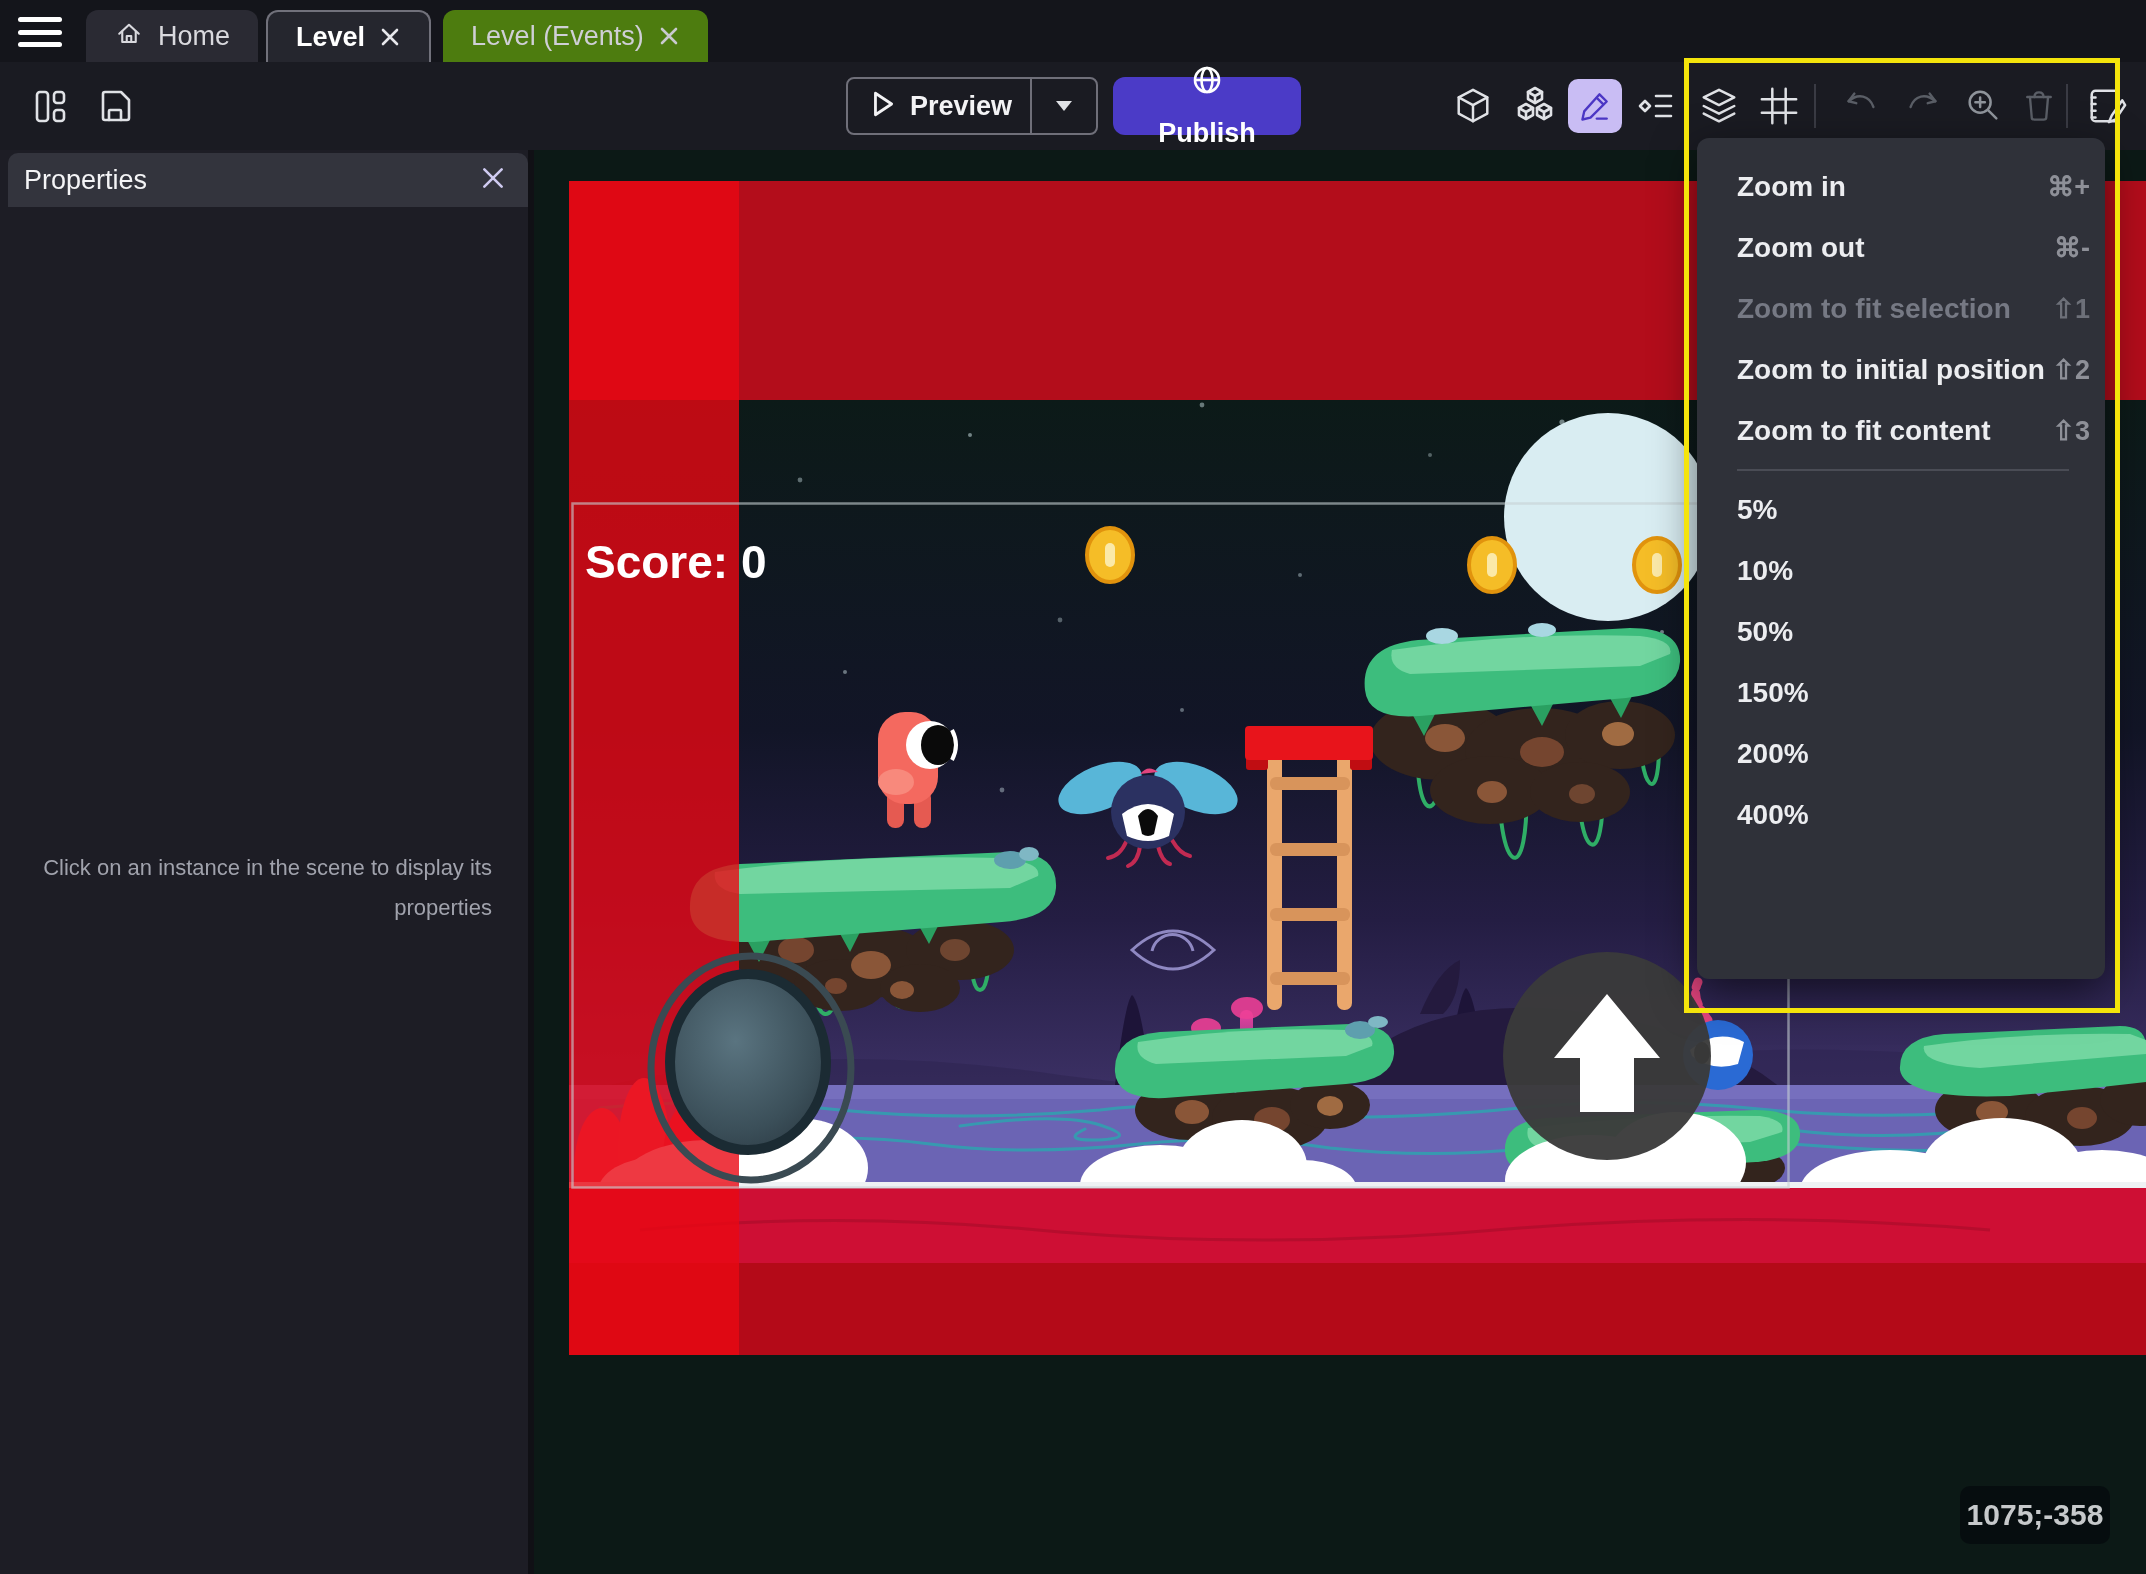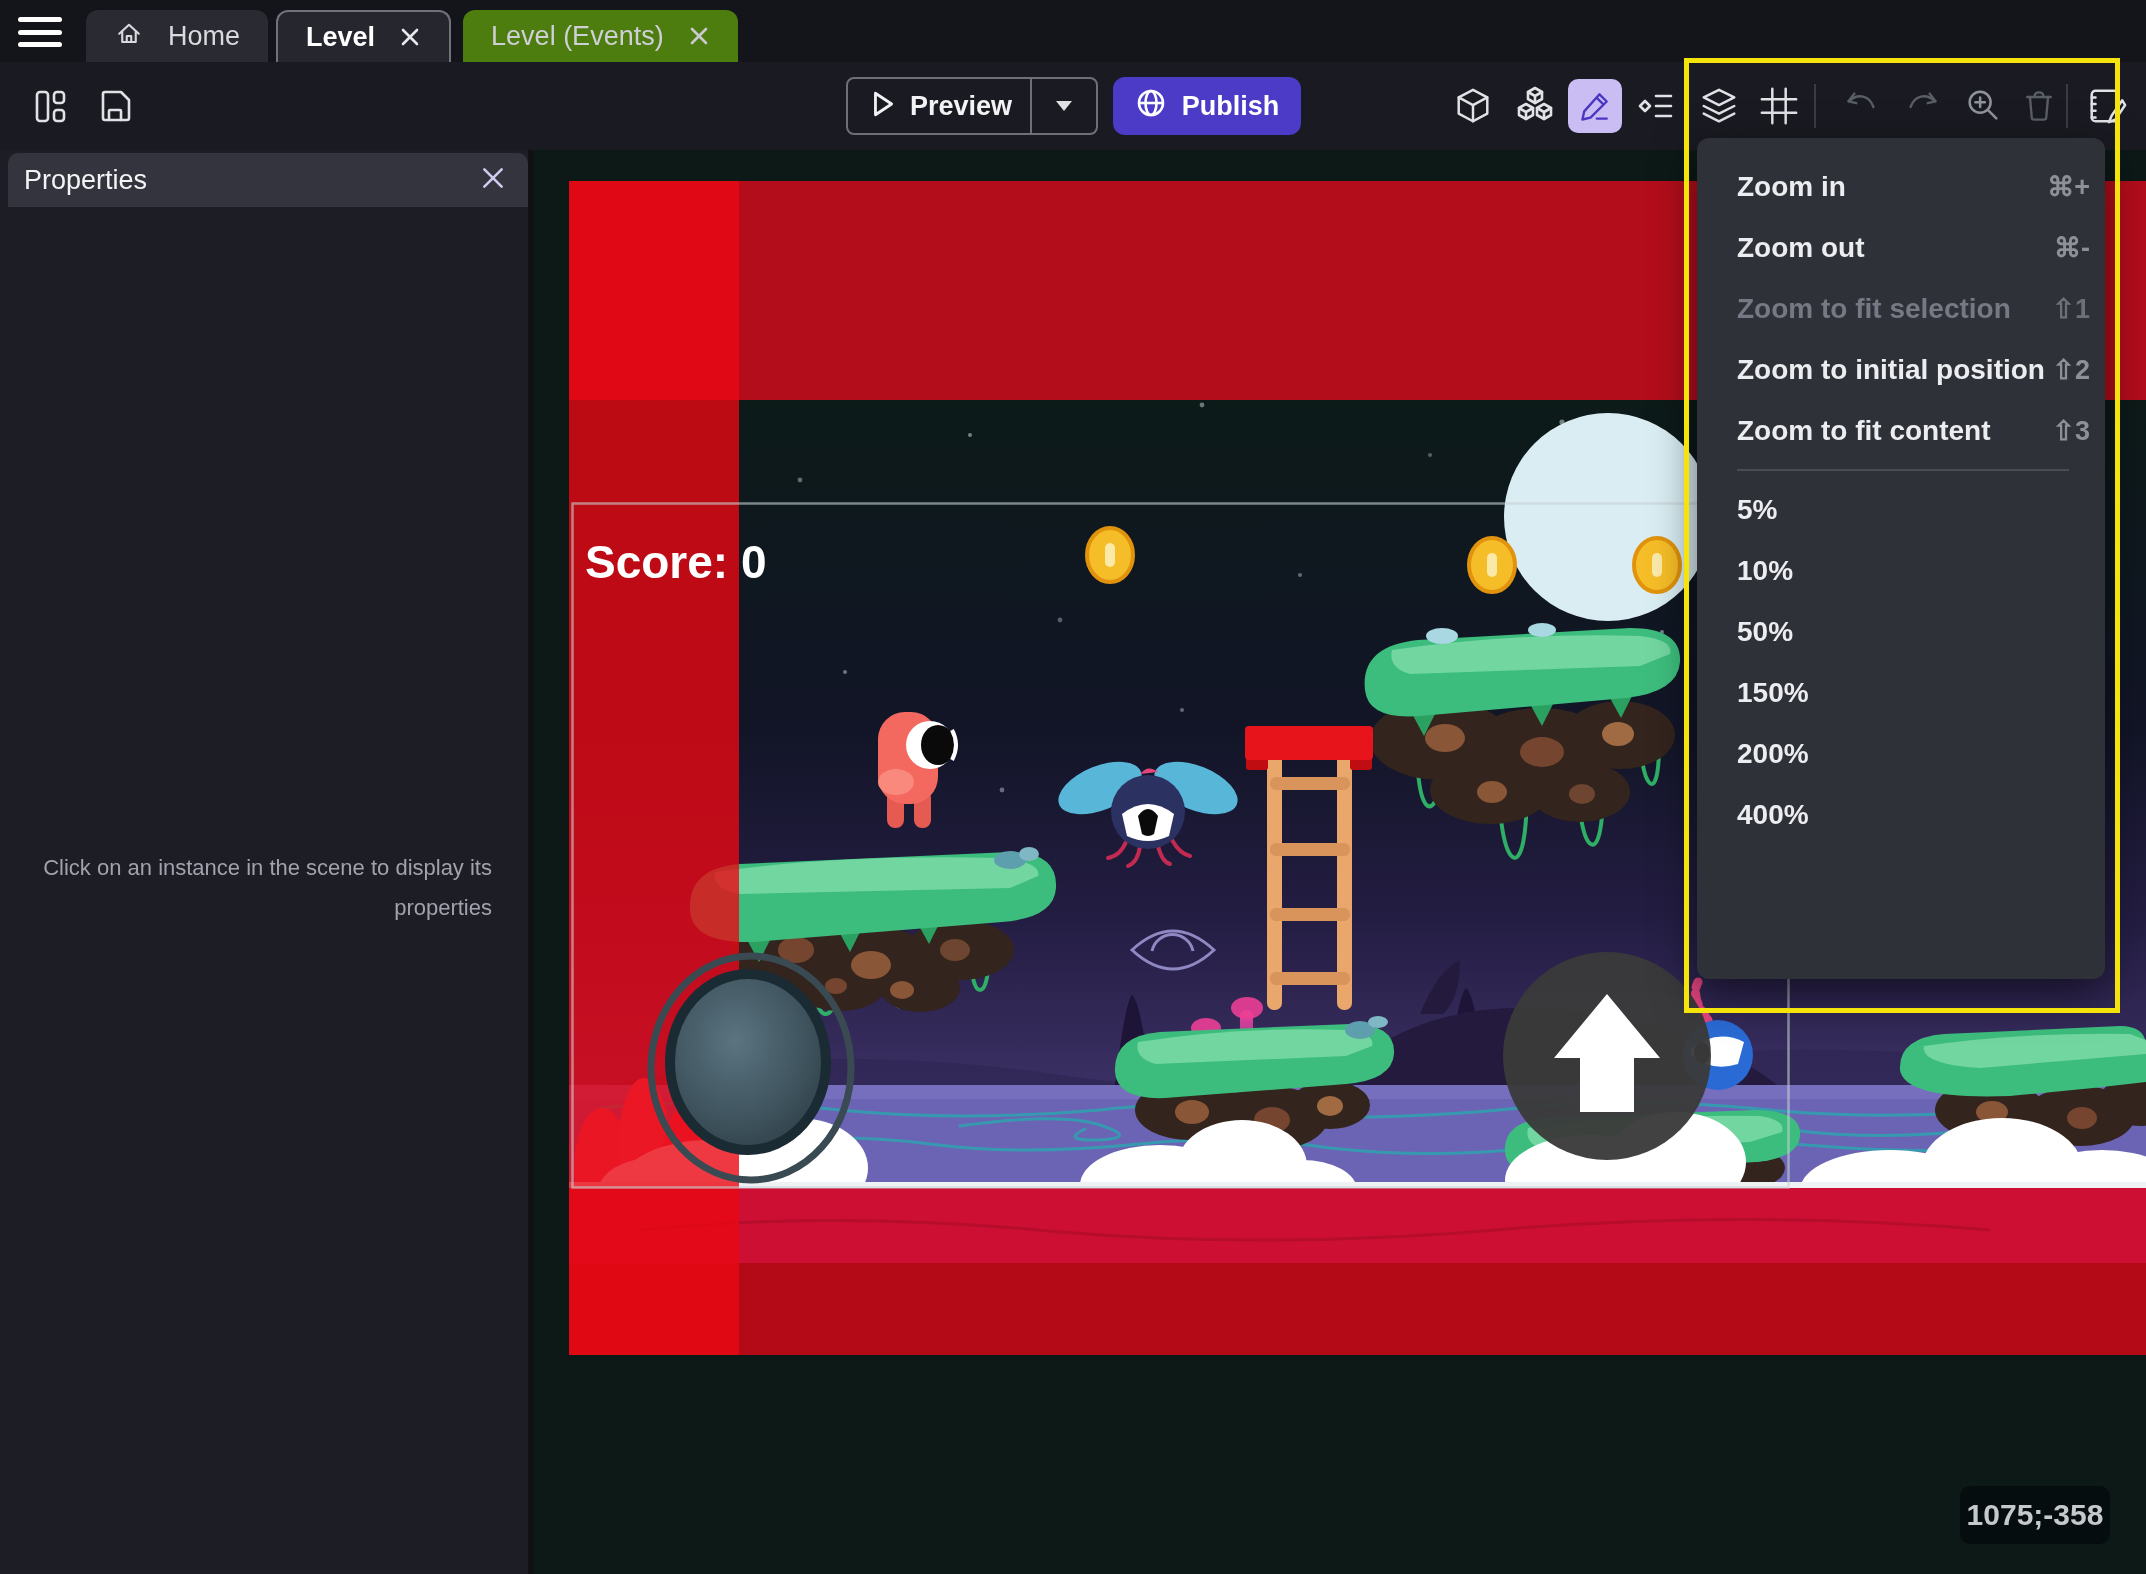--- a/index.html
+++ b/index.html
@@ -6,21 +6,21 @@
   html,body { width:2146px; height:1574px; background:#0c1916; overflow:hidden;
               font-family:"Liberation Sans", sans-serif; }
   #app { position:relative; width:2146px; height:1574px; }
 
   
   .tabbar { position:absolute; left:0; top:0; width:2146px; height:62px;
             background:#14151b; display:flex; align-items:flex-end; }
   .hamburger { position:absolute; left:16px; top:13px; width:48px; height:38px;
                display:flex; flex-direction:column; justify-content:space-between; padding:4px 2px; cursor:pointer; }
   .hamburger span { display:block; height:5px; border-radius:3px; background:#ffffff; }
-  .tab { height:52px; display:flex; align-items:center; gap:24px; padding:0 28px;
+  .tab { height:52px; display:flex; align-items:center; gap:14px; padding:0 28px;
          border-radius:12px 12px 0 0; font-size:27px; color:#cfcfd6; }
   .tab-home { margin-left:86px; background:#2a2a33; color:#d9d9de; }
   .tab-active { margin-left:8px; background:#25262e; border:2px solid #71717b; border-bottom:none;
                 color:#ffffff; font-weight:bold; }
   .tab-plain { margin-left:12px; background:#4d7c0f; }
   .tab .x svg { display:block; }
 
   
   .toolbar { position:absolute; left:0; top:62px; width:2146px; height:88px; background:#1a1b22; }
   .ib { position:absolute; top:17px; width:54px; height:54px; display:flex; align-items:center;
@@ -34,21 +34,21 @@
 
   .btn-preview { position:absolute; left:846px; top:15px; width:252px; height:58px;
                  border:2px solid #6f6f79; border-radius:8px; display:flex; align-items:center;
                  color:#f3f3f5; cursor:pointer; }
   .btn-preview .lbl { font-size:27px; font-weight:bold; margin-left:14px; }
   .btn-preview .main { display:flex; align-items:center; flex:1; padding-left:22px; height:100%; }
   .btn-preview .caret { width:66px; height:100%; border-left:2px solid #6f6f79;
                         display:flex; align-items:center; justify-content:center; }
   .btn-publish { position:absolute; left:1113px; top:15px; width:188px; height:58px; background:#4b3bc7;
                  border-radius:12px; display:flex; align-items:center; justify-content:center; gap:15px;
-                 color:#ffffff; font-size:27px; font-weight:bold; cursor:pointer; }
+                 color:#ffffff; font-size:27px; font-weight:bold; cursor:pointer;flex-direction:column; }
 
   
   .sidepanel { position:absolute; left:0; top:150px; width:534px; height:1424px; background:#1d1d25;
                border-right:6px solid #101015; }
   .phead { position:absolute; left:8px; top:3px; width:520px; height:54px; background:#33343d;
            border-radius:10px 10px 0 0; display:flex; align-items:center; }
   .phead .t { font-size:27px; color:#f4f4f6; margin-left:16px; flex:1; }
   .phead .x { margin-right:22px; cursor:pointer; }
   .pmsg { position:absolute; left:0; top:698px; width:528px; padding:0 36px; text-align:right;
           font-size:22px; line-height:40px; color:#a0a2ac; }

